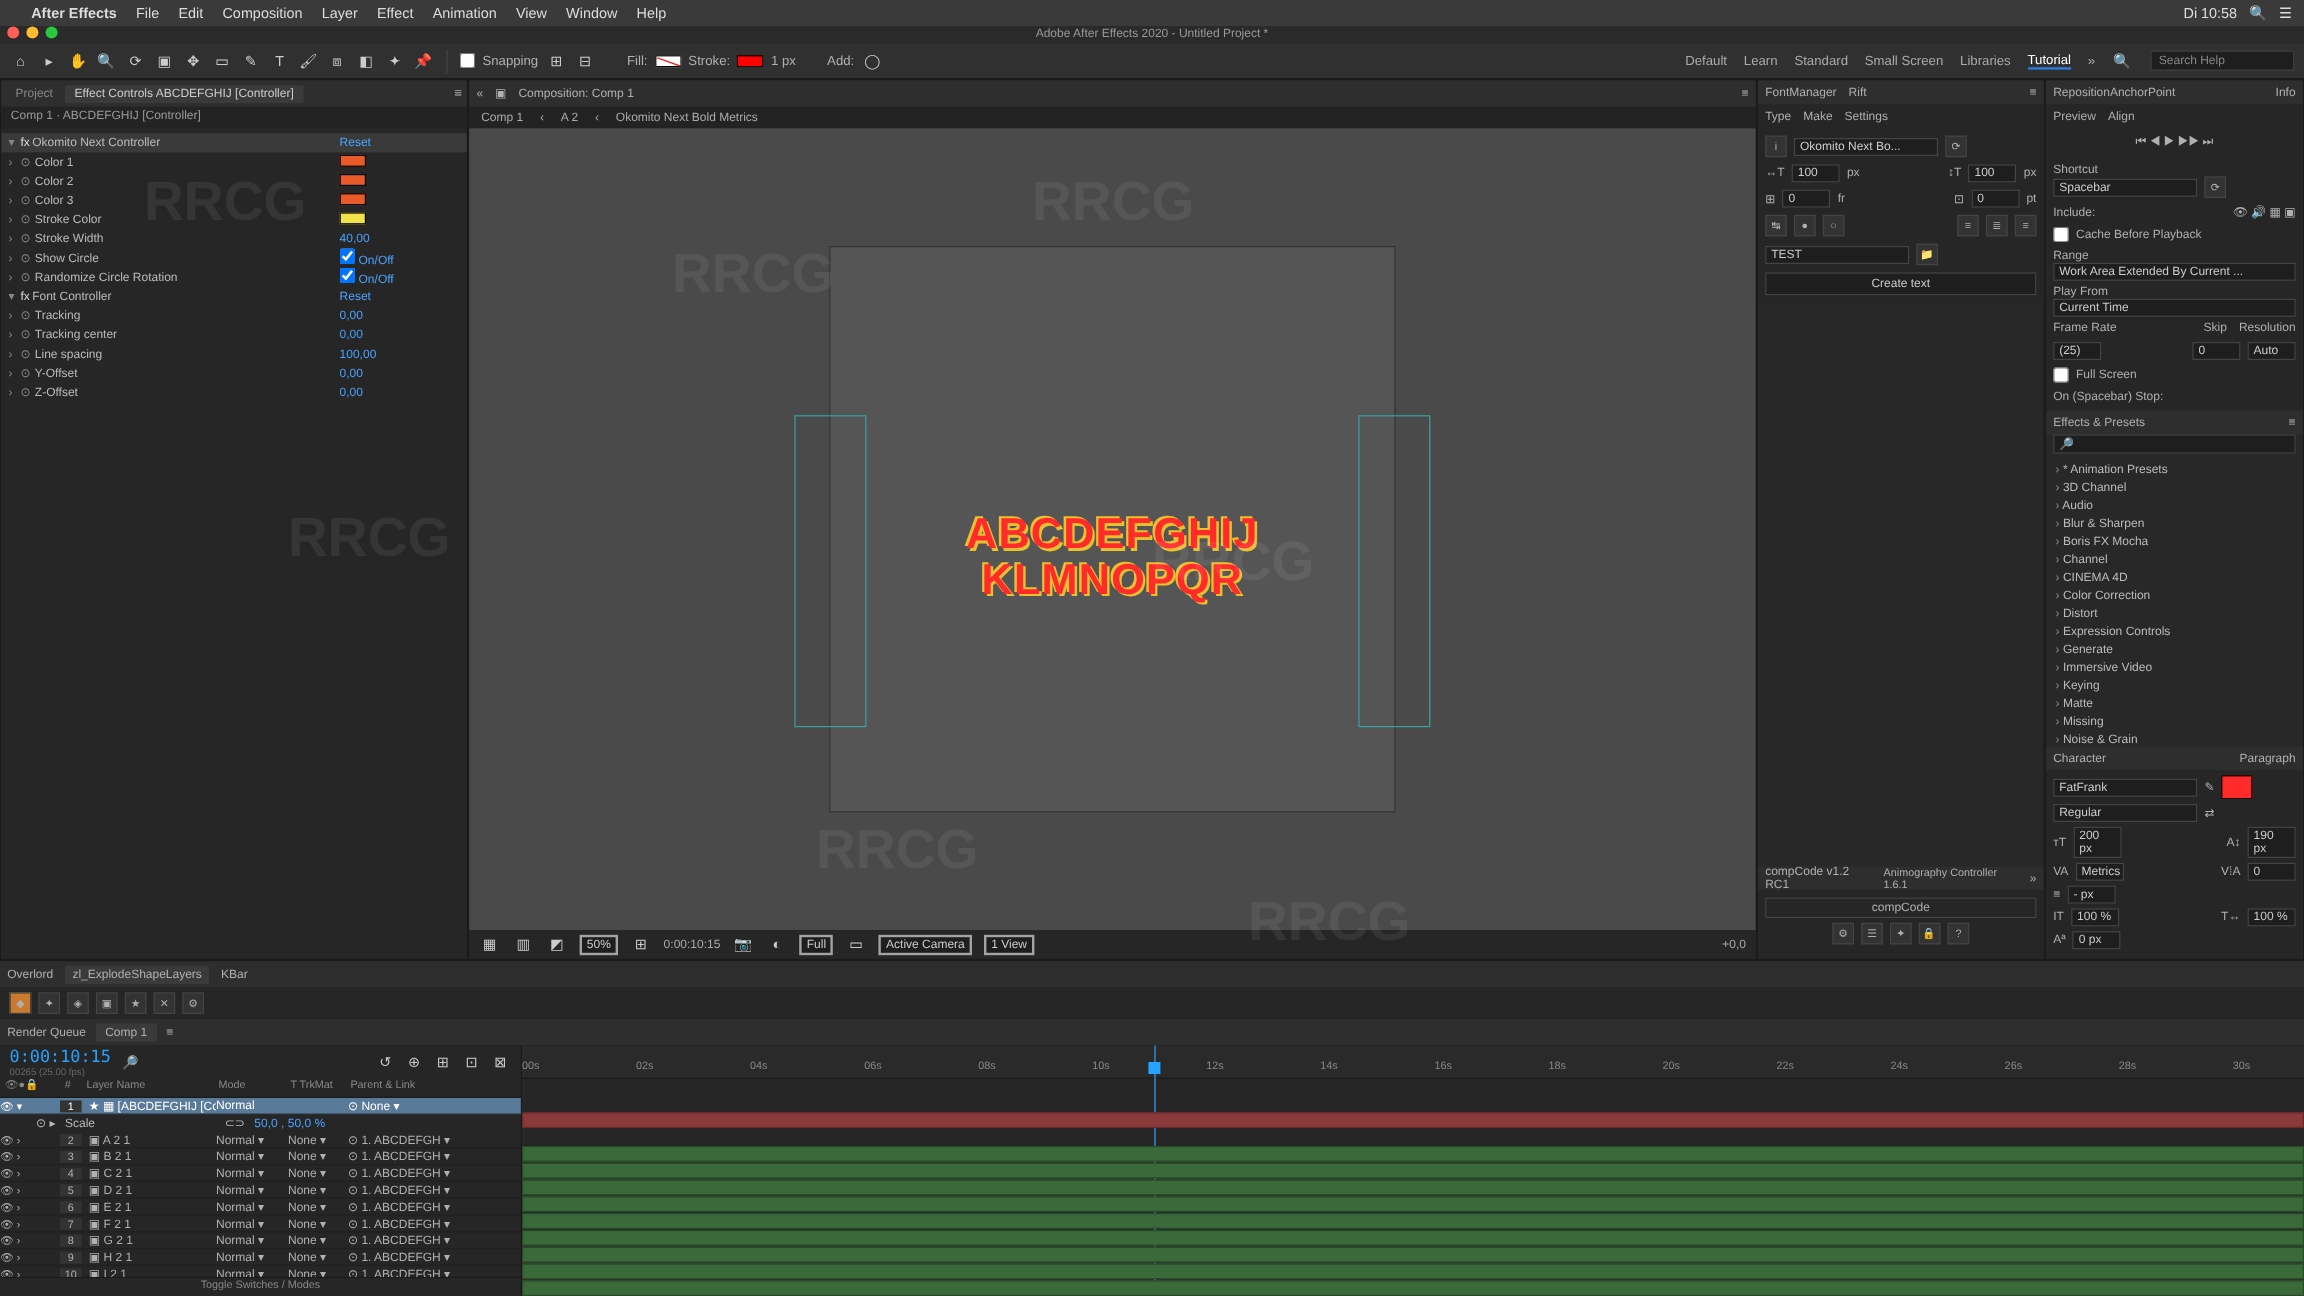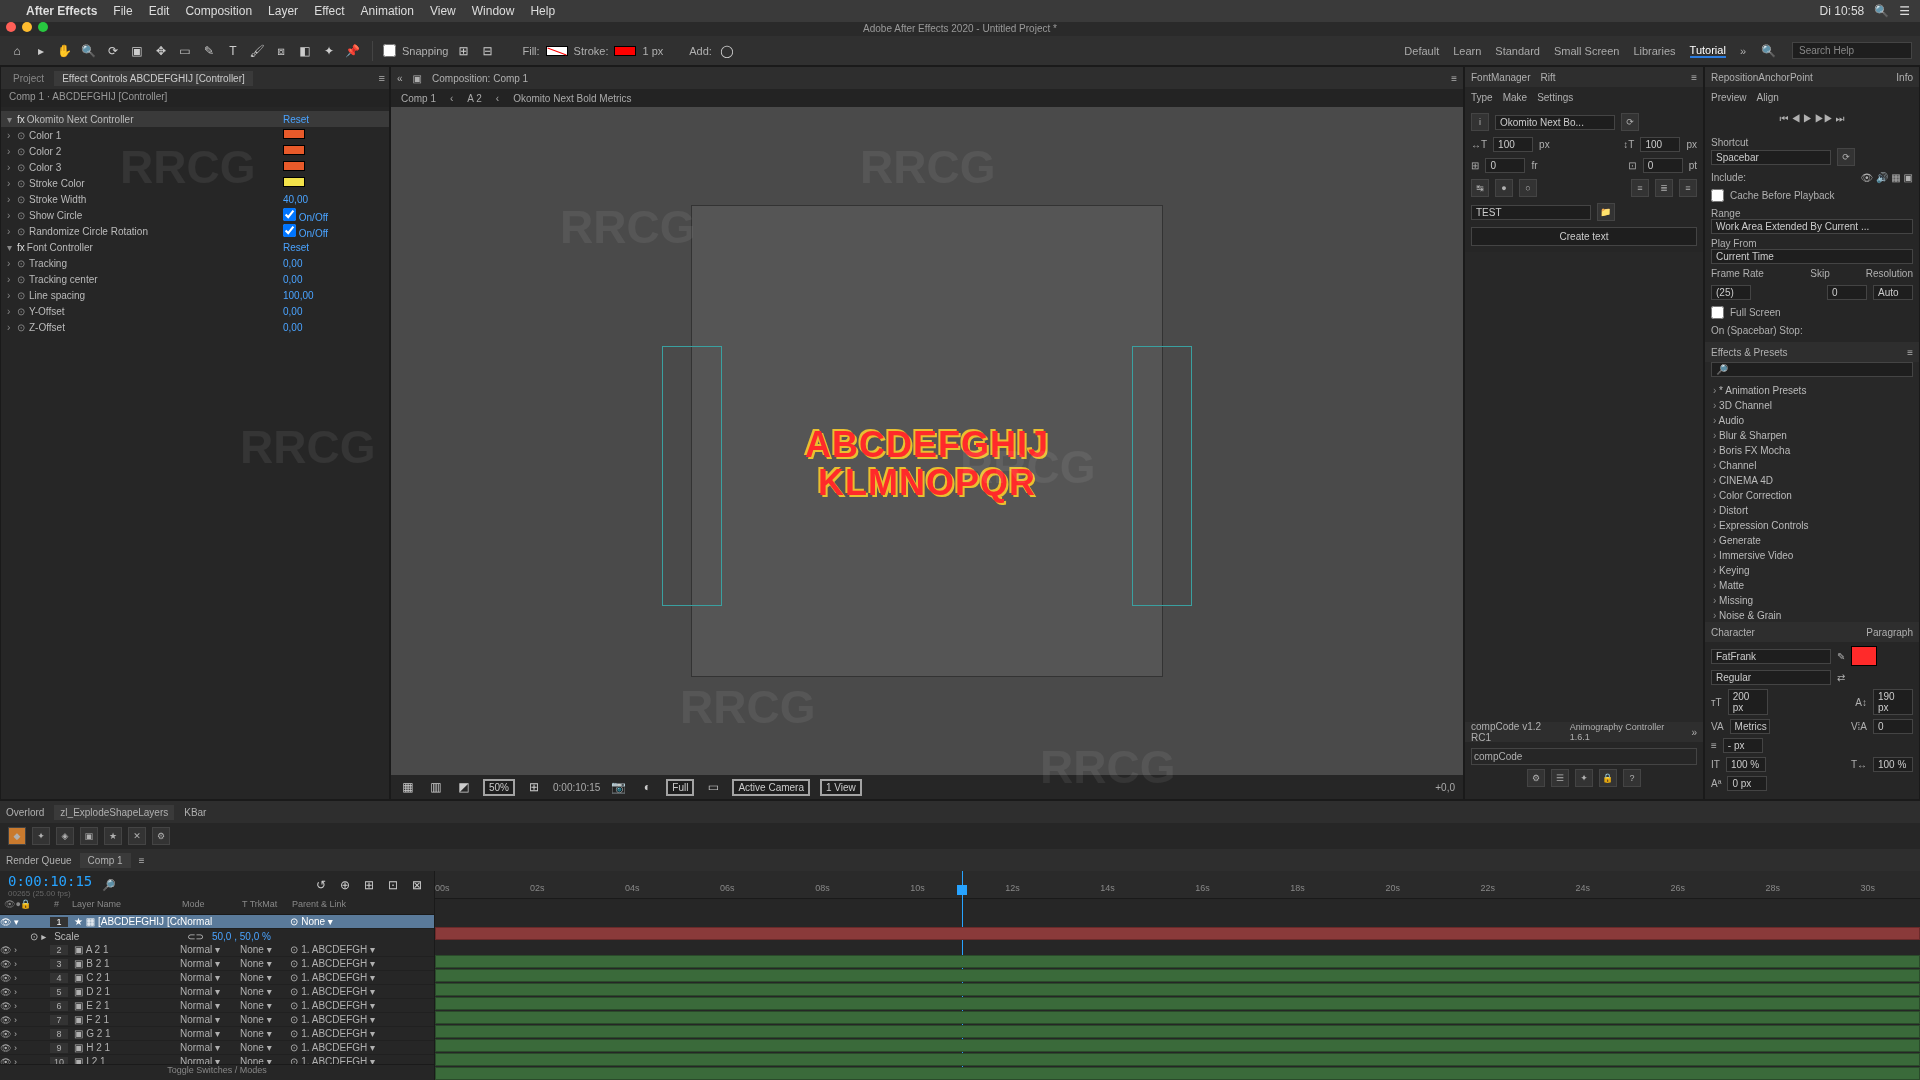--- a/index.html
+++ b/index.html
@@ -351,21 +351,21 @@
         <span class="iconbtn">📁</span>
       </div>
       <div class="rp-btn">Create text</div>
     </div>
     <div style="flex:1"></div>
     <div class="rp-header">
       <span class="tab">compCode v1.2 RC1</span>
       <span class="tab dim" style="font-size:9px">Animography Controller 1.6.1</span>
       <span style="margin-left:auto">»</span>
     </div>
-    <div class="rp-body" style="text-align:left">
+    <div class="rp-body" style="text-align:center">
       <div style="border:1px solid #444;padding:2px;margin-bottom:4px">compCode</div>
       <div class="rp-row" style="justify-content:center">
         <span class="iconbtn">⚙</span>
         <span class="iconbtn">☰</span>
         <span class="iconbtn">✦</span>
         <span class="iconbtn">🔒</span>
         <span class="iconbtn">?</span>
       </div>
     </div>
   </div>
@@ -400,21 +400,21 @@
           <input type="checkbox" style="">
           <span>Cache Before Playback</span>
         </div>
       <div>Range</div>
       <div class="rp-input wide" style="width:100%">Work Area Extended By Current ...</div>
       <div style="margin-top:4px">Play From</div>
       <div class="rp-input wide" style="width:100%">Current Time</div>
       <div class="rp-row" style="margin-top:4px">
         <span>Frame Rate</span>
         <span style="margin-left:auto">Skip</span>
-        <span style="margin-left:30px">Resolution</span>
+        <span style="margin-left:4px">Resolution</span>
       </div>
       <div class="rp-row">
         <span class="rp-input">(25)</span>
         <span class="rp-input" style="margin-left:auto">0</span>
         <span class="rp-input">Auto</span>
       </div>
       <div class="rp-row">
           <input type="checkbox" style="">
           <span>Full Screen</span>
         </div>

